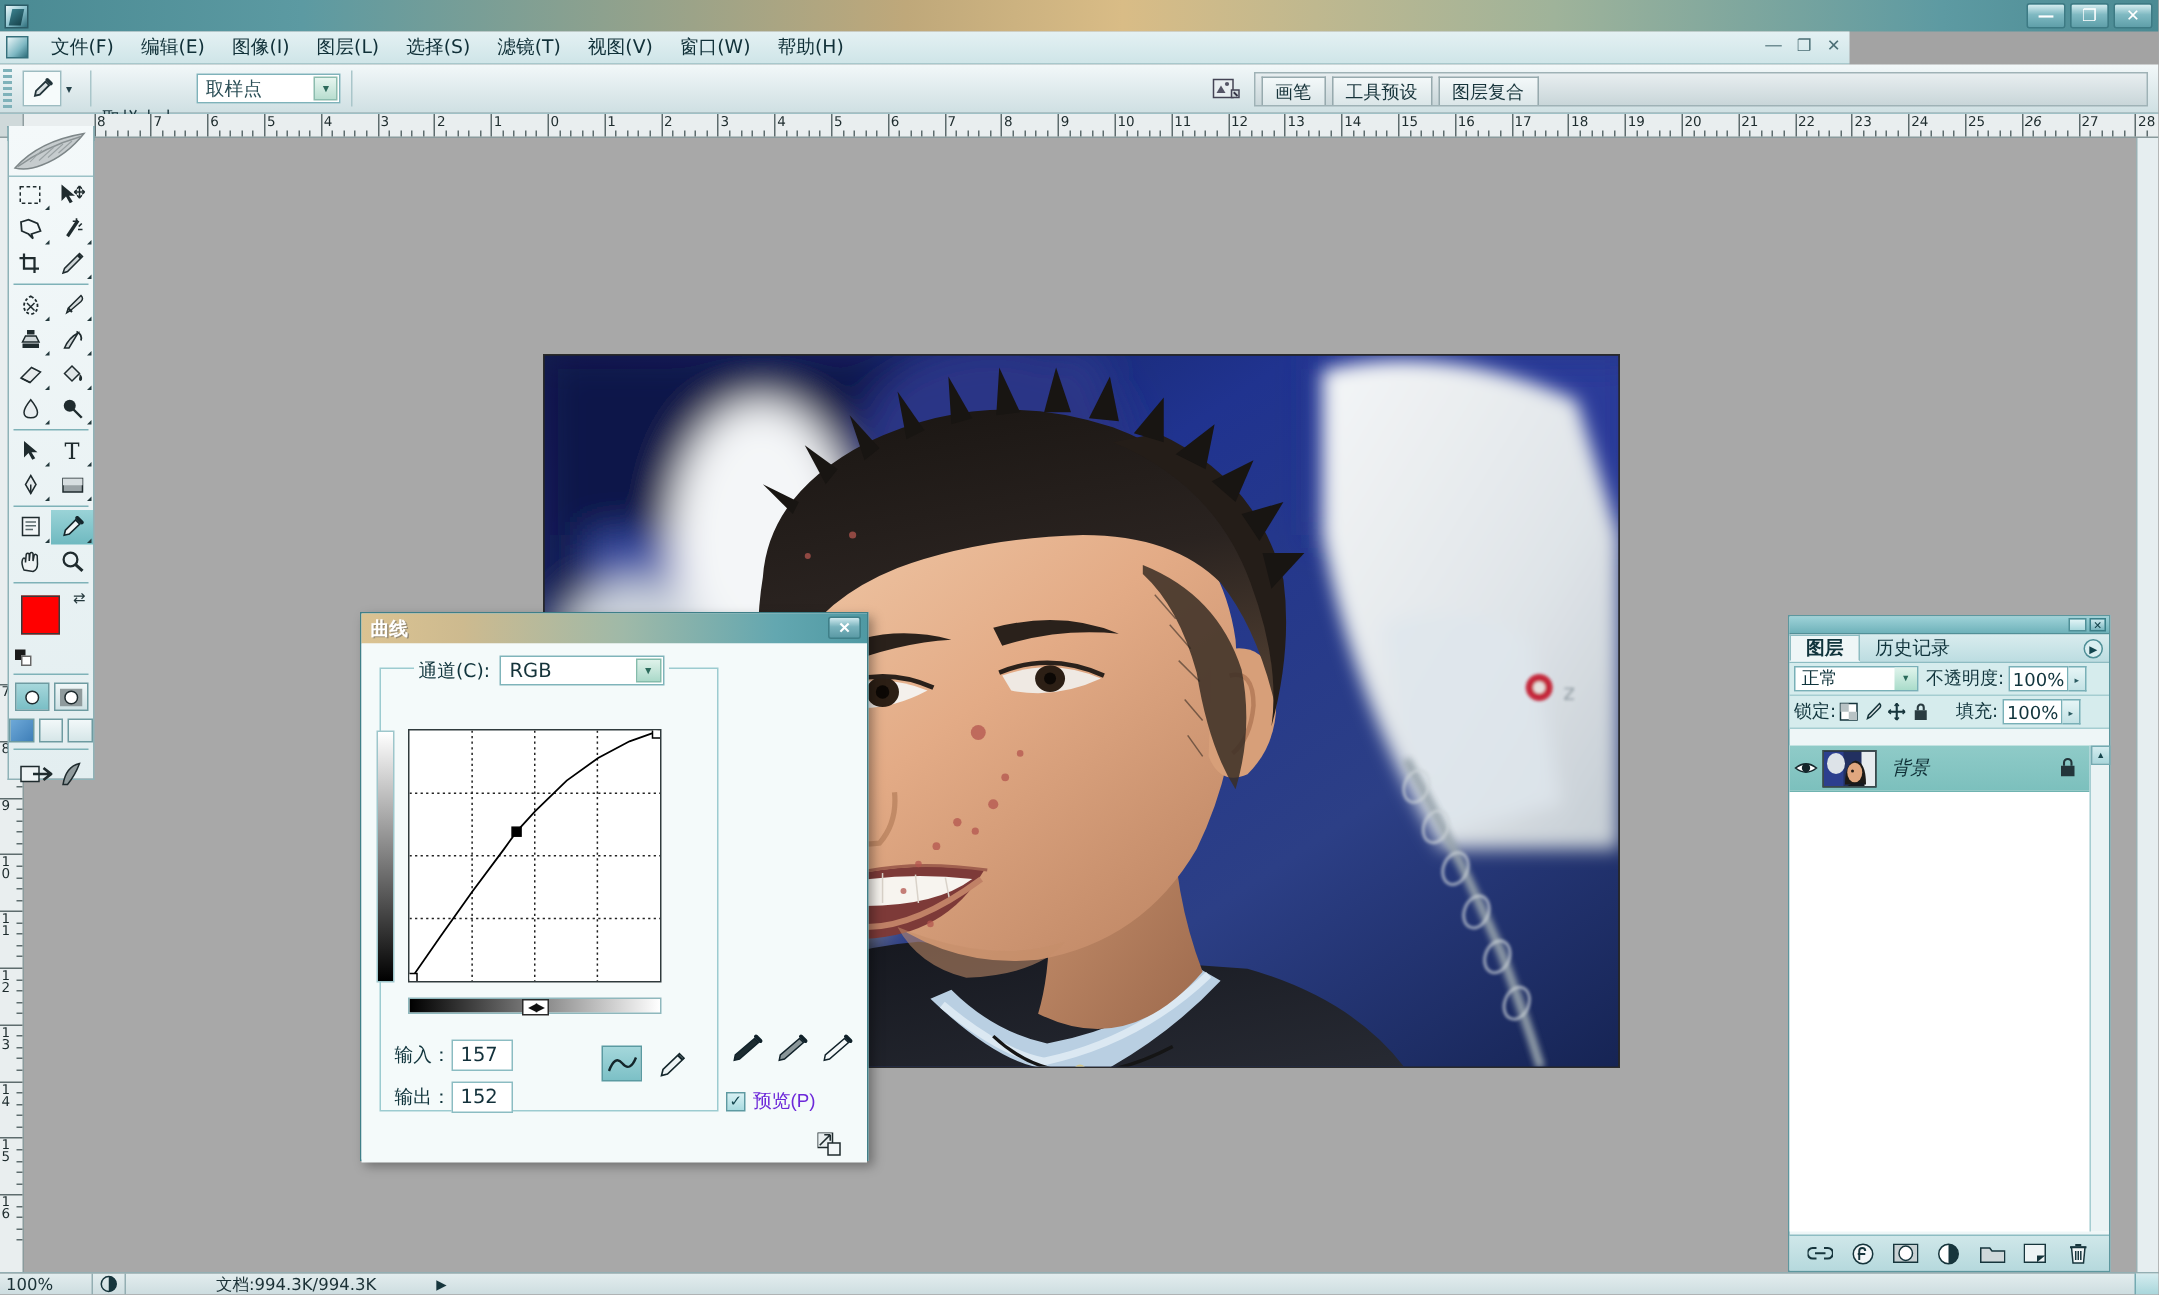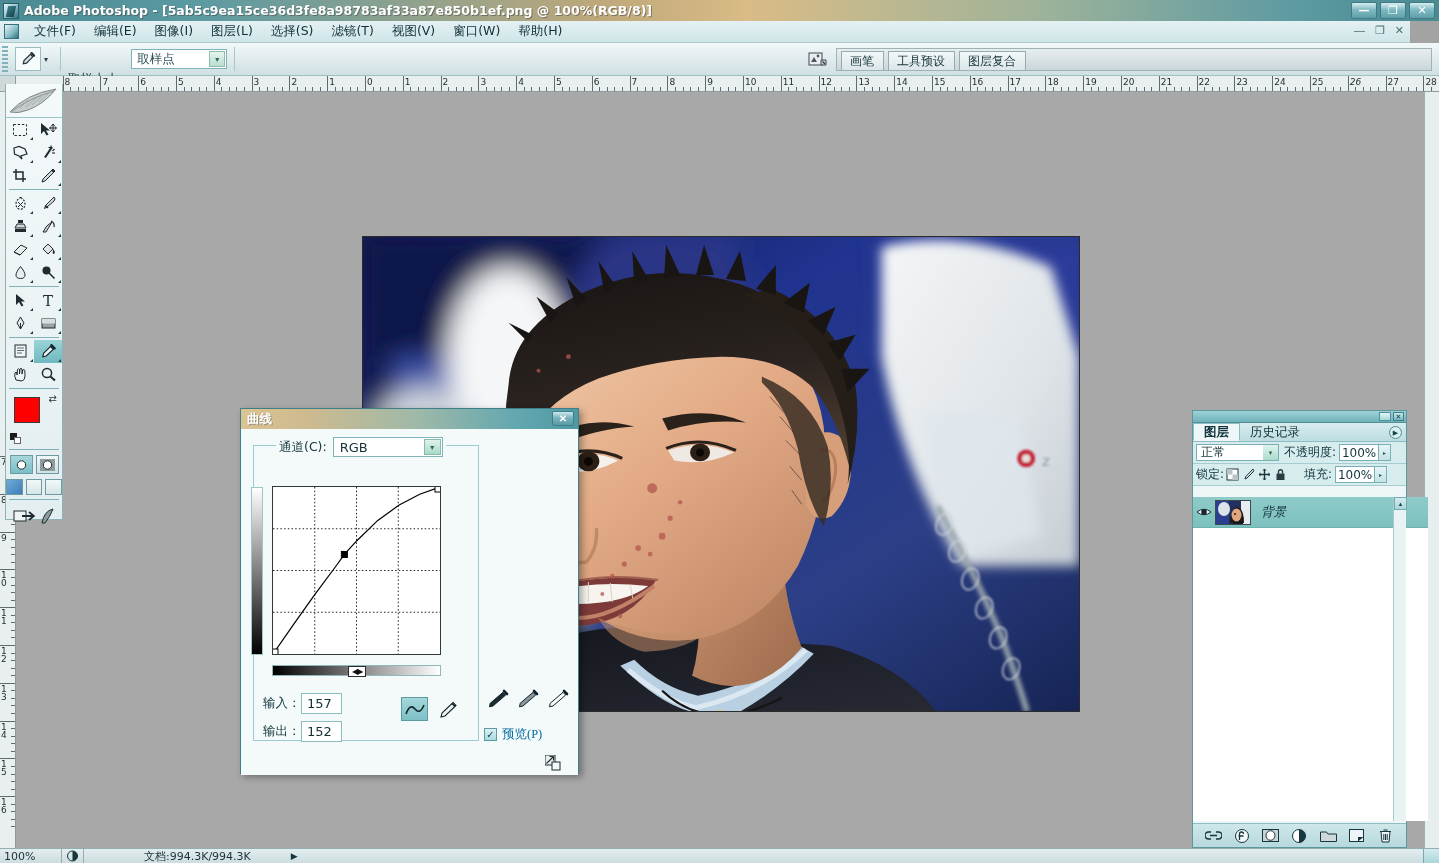--- a/index.html
+++ b/index.html
@@ -41,21 +41,21 @@
     width: 26px; height: 17px;
     background: linear-gradient(to bottom,#d7eef1,#7fb9c2 45%,#5f9fa9);
     border: 1px solid #3d7a84; border-radius: 2px;
     display: flex; align-items: center; justify-content: center;
     color: #ffffff; font-size: 11px; font-weight: bold; line-height: 1;
   }
   .winbtn .gl { font-family: "DejaVu Sans", sans-serif; }
 
   
   .menubar {
-    position: absolute; left: 0; top: 21px; width: 1410px; height: 22px;
+    position: absolute; left: 0; top: 21px; width: 1233px; height: 22px;
     background: linear-gradient(to bottom,#e4f1f3,#cfe5e8);
     border-bottom: 1px solid #a8c8cc;
     display: flex; align-items: center;
   }
   .menubar .doc-icon {
     width: 15px; height: 15px; margin-left: 4px; margin-right: 6px;
     background: linear-gradient(135deg,#eaf6f8,#7eb8c3 60%,#2f6f7c);
     border: 1px solid #35707c; flex: none;
   }
   .menu-item {
@@ -262,21 +262,21 @@
   .dbtn.default { outline: 1px dotted #233; outline-offset: -3px; border: 1px solid #4a6d70; }
   .dbtn.blank { background: linear-gradient(to bottom,#d8f0f2,#bfe4e7); }
   .eyedroppers { position: absolute; left: 246px; top: 260px; width: 88px; display: flex; gap: 8px; }
   .preview-row { position: absolute; left: 243px; top: 297px; display: flex; align-items: center; gap: 5px; }
   .chk {
     width: 13px; height: 13px; border: 1px solid #5e9aa2;
     background: linear-gradient(to bottom,#d8f1f4,#a9dbe0);
     display: flex; align-items: center; justify-content: center;
     font-size: 10px; color: #13454e; line-height: 1;
   }
-  .preview-lbl { font-size: 12.5px; color: #0369a1; font-family: Liberation Serif, serif; }
+  .preview-lbl { font-size: 12.5px; color: #6d28d9; font-family: Liberation Sans, sans-serif; }
   .resize-grip { position: absolute; left: 304px; top: 326px; }
 
   
   .palette {
     position: absolute; left: 1192px; top: 410px; width: 215px; height: 438px;
     background: #eef6f7; border: 1px solid #5d979e;
   }
   .pal-titlebar {
     height: 12px; background: linear-gradient(to bottom,#9ed2d8,#6fb2ba);
     border-bottom: 1px solid #528f97; position: relative;
@@ -314,21 +314,21 @@
     font-family: "DejaVu Sans", sans-serif; }
   .op-spin { width: 12px; height: 17px; border: 1px solid #79b0b7; border-left: none;
     background: linear-gradient(to bottom,#e6f5f6,#c3e2e5); display: flex; align-items: center; justify-content: center;
     font-size: 6px; color: #2b5b62; }
   .lock-row {
     height: 22px; display: flex; align-items: center; padding: 0 3px;
     background: #d6eced; border-bottom: 1px solid #a5cdd1;
   }
   .lock-lbl { font-size: 12px; color: #10343c; font-family: "DejaVu Sans", sans-serif; }
   .lock-ico { width: 16px; height: 16px; display: flex; align-items: center; justify-content: center; color: #16353c; }
-  .layers-list { position: absolute; left: 0; top: 86px; width: 235px; height: 324px; background: #ffffff; }
+  .layers-list { position: absolute; left: 0; top: 86px; width: 213px; height: 324px; background: #ffffff; }
   .layer-row {
     height: 31px; display: flex; align-items: center;
     background: linear-gradient(to bottom,#8fcbc8,#7cc0bd); border-bottom: 1px solid #6fb3b0;
     position: relative;
   }
   .eye-cell { width: 22px; display: flex; align-items: center; justify-content: center; }
   .layer-thumb { width: 36px; height: 25px; border: 1px solid #3a4a4c; overflow: hidden; position: relative; background:#1a2430; }
   .layer-name { margin-left: 10px; font-size: 12.5px; color: #0f2f36; font-style: italic;
     font-family: "DejaVu Sans", sans-serif; }
   .layer-lock { position: absolute; right: 22px; top: 8px; }
@@ -369,21 +369,20 @@
   }
   svg { display: block; }
 </style>
 </head>
 <body>
 
 <div id="app">
 
   <div class="titlebar">
     <div class="ps-logo"></div>
-    <span class="title-text">Adobe Photoshop - [5ab5c9ea15ce36d3fe8a98783af33a87e850b1ef.png @ 100%(RGB/8)]</span>
     <div class="win-btns">
       <div class="winbtn">
           <span class="gl">—</span>
         </div>
       <div class="winbtn">
           <span class="gl">❐</span>
         </div>
       <div class="winbtn">
           <span class="gl">✕</span>
         </div>

